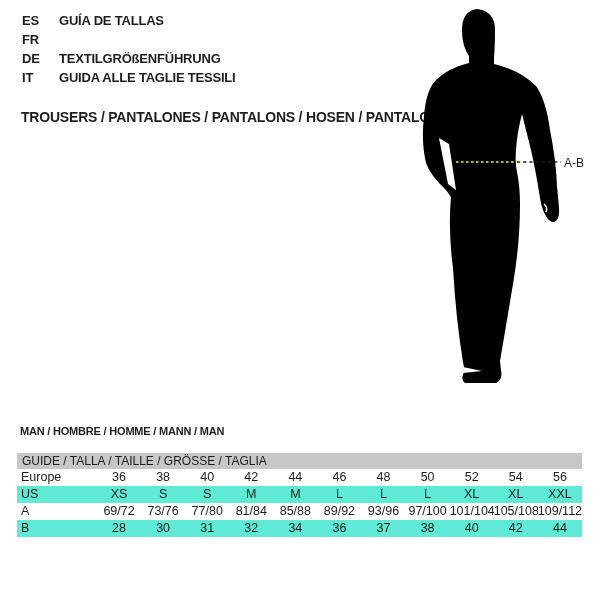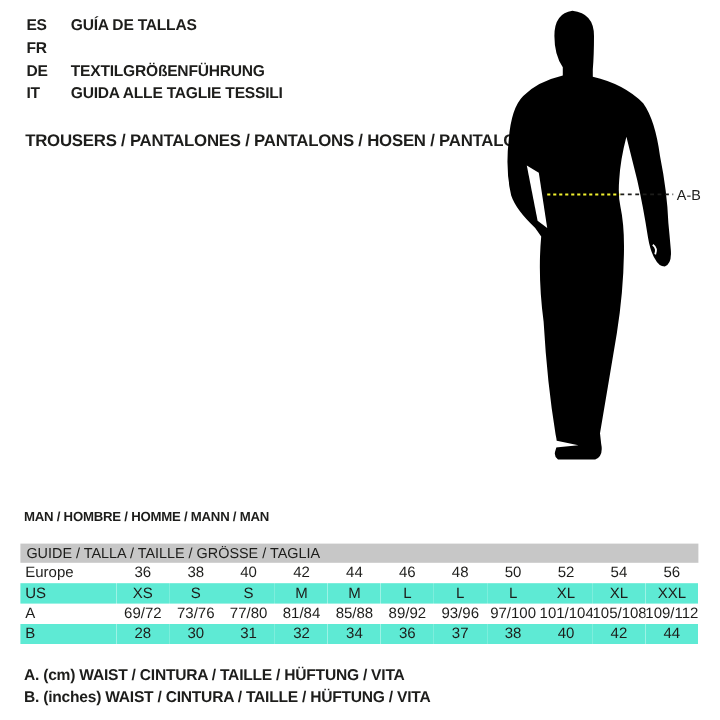--- a/index.html
+++ b/index.html
@@ -154,18 +154,14 @@
         <td>36</td>
         <td>37</td>
         <td>38</td>
         <td>40</td>
         <td>42</td>
         <td>44</td>
       </tr>
     </tbody>
   </table>
 
-  <div class="notes">
-    <div>A. (cm) WAIST / CINTURA / TAILLE / HÜFTUNG / VITA</div>
-    <div>B. (inches) WAIST / CINTURA / TAILLE / HÜFTUNG / VITA</div>
-  </div>
 
 </div>
 
 </body></html>

